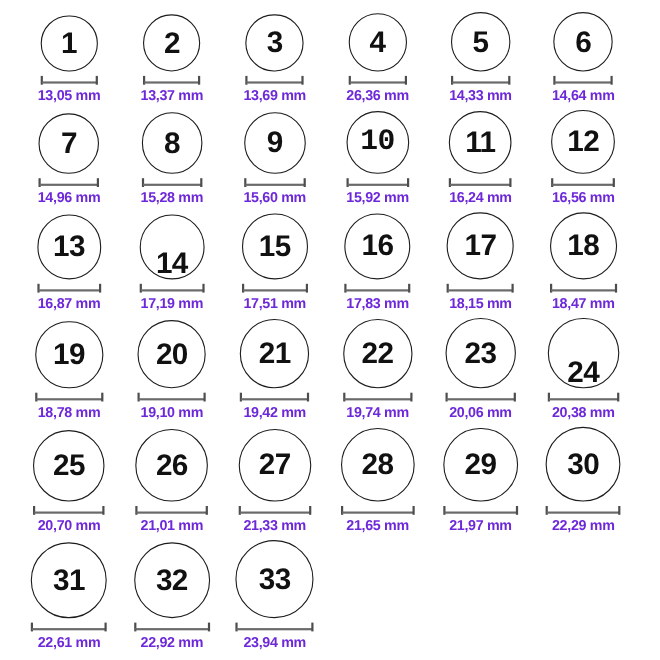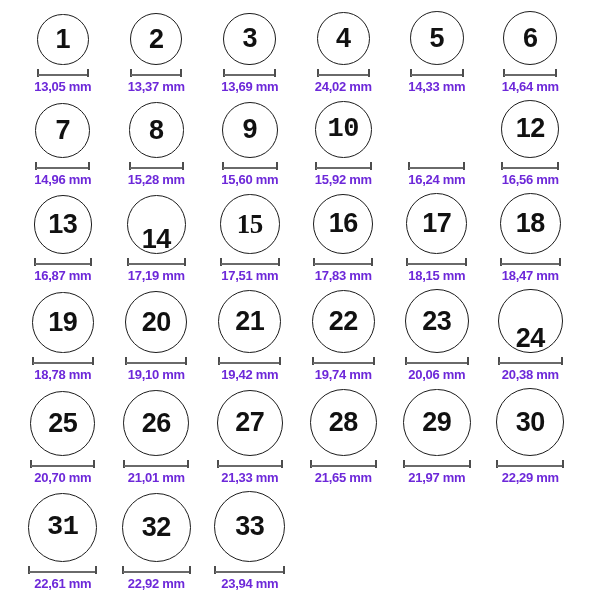--- a/index.html
+++ b/index.html
@@ -117,21 +117,21 @@
   </div>
       <div class="cell">
     <div class="circle" style="width: 53.2px; height: 53.2px;">
       <span class="num">4</span>
     </div>
     <div class="measure" style="width: 53.2px;">
       <span class="tick left"></span>
       <span class="hline"></span>
       <span class="tick right"></span>
     </div>
-    <div class="label">24,02 mm</div>
+    <div class="label">26,36 mm</div>
   </div>
       <div class="cell">
     <div class="circle" style="width: 53.8px; height: 53.8px;">
       <span class="num">5</span>
     </div>
     <div class="measure" style="width: 53.8px;">
       <span class="tick left"></span>
       <span class="hline"></span>
       <span class="tick right"></span>
     </div>
@@ -188,20 +188,23 @@
       <span class="num">10</span>
     </div>
     <div class="measure" style="width: 56.7px;">
       <span class="tick left"></span>
       <span class="hline"></span>
       <span class="tick right"></span>
     </div>
     <div class="label">15,92 mm</div>
   </div>
       <div class="cell">
+    <div class="circle" style="width: 57.2px; height: 57.2px;">
+      <span class="num">11</span>
+    </div>
     <div class="measure" style="width: 57.2px;">
       <span class="tick left"></span>
       <span class="hline"></span>
       <span class="tick right"></span>
     </div>
     <div class="label">16,24 mm</div>
   </div>
       <div class="cell">
     <div class="circle" style="width: 57.8px; height: 57.8px;">
       <span class="num">12</span>
@@ -231,21 +234,21 @@
       <span class="num">14</span>
     </div>
     <div class="measure" style="width: 58.9px;">
       <span class="tick left"></span>
       <span class="hline"></span>
       <span class="tick right"></span>
     </div>
     <div class="label">17,19 mm</div>
   </div>
       <div class="cell">
-    <div class="circle" style="width: 59.5px; height: 59.5px; font-family: Liberation Serif, serif;">
+    <div class="circle" style="width: 59.5px; height: 59.5px;">
       <span class="num">15</span>
     </div>
     <div class="measure" style="width: 59.5px;">
       <span class="tick left"></span>
       <span class="hline"></span>
       <span class="tick right"></span>
     </div>
     <div class="label">17,51 mm</div>
   </div>
       <div class="cell">
@@ -413,21 +416,21 @@
     <div class="measure" style="width: 68.1px;">
       <span class="tick left"></span>
       <span class="hline"></span>
       <span class="tick right"></span>
     </div>
     <div class="label">22,29 mm</div>
   </div>
     </div>
     <div class="row">
       <div class="cell">
-    <div class="circle" style="width: 68.7px; height: 68.7px; font-family: Liberation Mono, monospace;">
+    <div class="circle" style="width: 68.7px; height: 68.7px;">
       <span class="num">31</span>
     </div>
     <div class="measure" style="width: 68.7px;">
       <span class="tick left"></span>
       <span class="hline"></span>
       <span class="tick right"></span>
     </div>
     <div class="label">22,61 mm</div>
   </div>
       <div class="cell">

